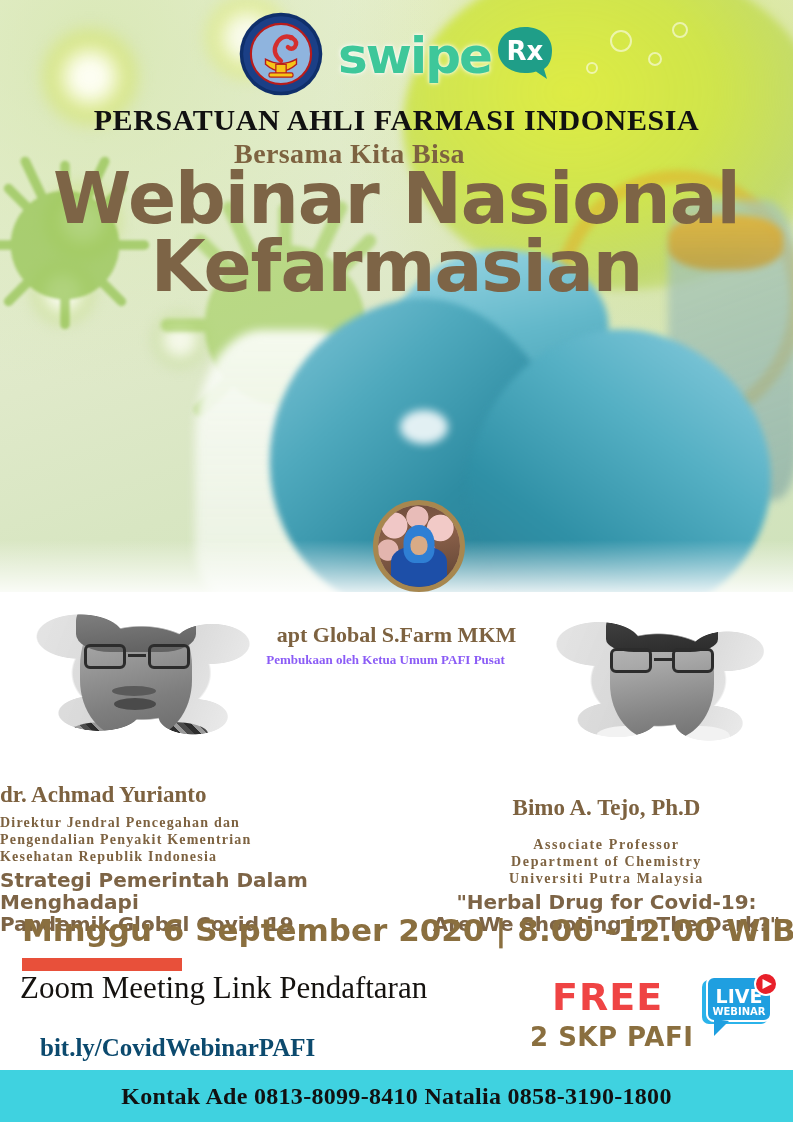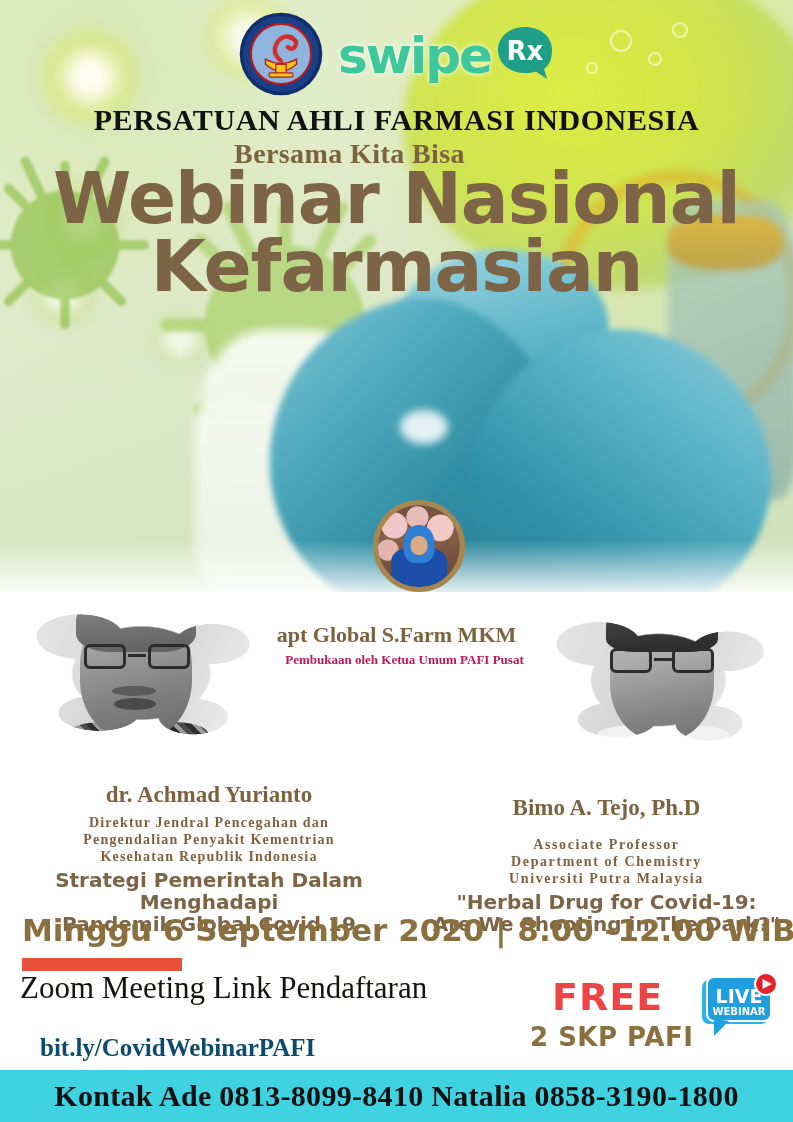--- a/index.html
+++ b/index.html
@@ -173,21 +173,21 @@
   }
 
   .center-name {
     position:absolute; left:0; top:622px; width:793px; text-align:center;
     font-family:"Liberation Serif", serif;
     font-size:22px; font-weight:700; color:#7d6240; z-index:20;
   }
   .center-role {
     position:absolute; left:0; top:652px; width:771px; text-align:center;
     font-family:"Liberation Serif", serif;
-    font-size:13px; font-weight:700; color:#be185d; z-index:20;margin-left:19px;
+    font-size:13px; font-weight:700; color:#8b5cf6; z-index:20;
   }
 
   
   .body-white {
     position:absolute; left:0; top:592px; width:793px; height:478px; background:#ffffff; z-index:5;
   }
 
   
   .portrait {
     position:absolute; z-index:12; overflow:hidden;
@@ -262,21 +262,21 @@
     background:linear-gradient(180deg,#f2f2f2 0 44%, #2a2a2a 44% 100%);
     border-radius:22% 22% 10% 10%;
   }
   .face-r-tie {
     position:absolute; left:104px; top:150px; width:22px; height:34px;
     background:#1f1f1f; border-radius:4px 4px 40% 40%;
   }
 
   
   .spk-left {
-    position:absolute; left:0; top:782px; width:418px; text-align:center; z-index:20;
+    position:absolute; left:0; top:782px; width:418px; text-align:left; z-index:20;
   }
   .spk-right {
     position:absolute; left:420px; top:795px; width:373px; text-align:center; z-index:20;
   }
   .spk-name {
     font-family:"Liberation Serif", serif;
     font-size:23px; font-weight:700; color:#7d6240; line-height:1.1;
   }
   .spk-affil {
     font-family:"Liberation Serif", serif;
@@ -328,21 +328,21 @@
   .live-badge { position:absolute; left:698px; top:972px; width:82px; height:72px; z-index:22; }
 
   
   .footer {
     position:absolute; left:0; top:1070px; width:793px; height:52px;
     background:#3fd2e0; z-index:30;
     display:flex; align-items:center; justify-content:center;
   }
   .footer-text {
     font-family:"Liberation Serif", serif;
-    font-size:30px; font-weight:700; color:#111111; letter-spacing:.3px;
+    font-size:24px; font-weight:700; color:#111111; letter-spacing:.3px;
   }
 </style>
 </head>
 <body>
 
 <div class="poster">
 
   <div class="hero">
     <div class="spore r1"></div>
     <div class="spore r2"></div>

